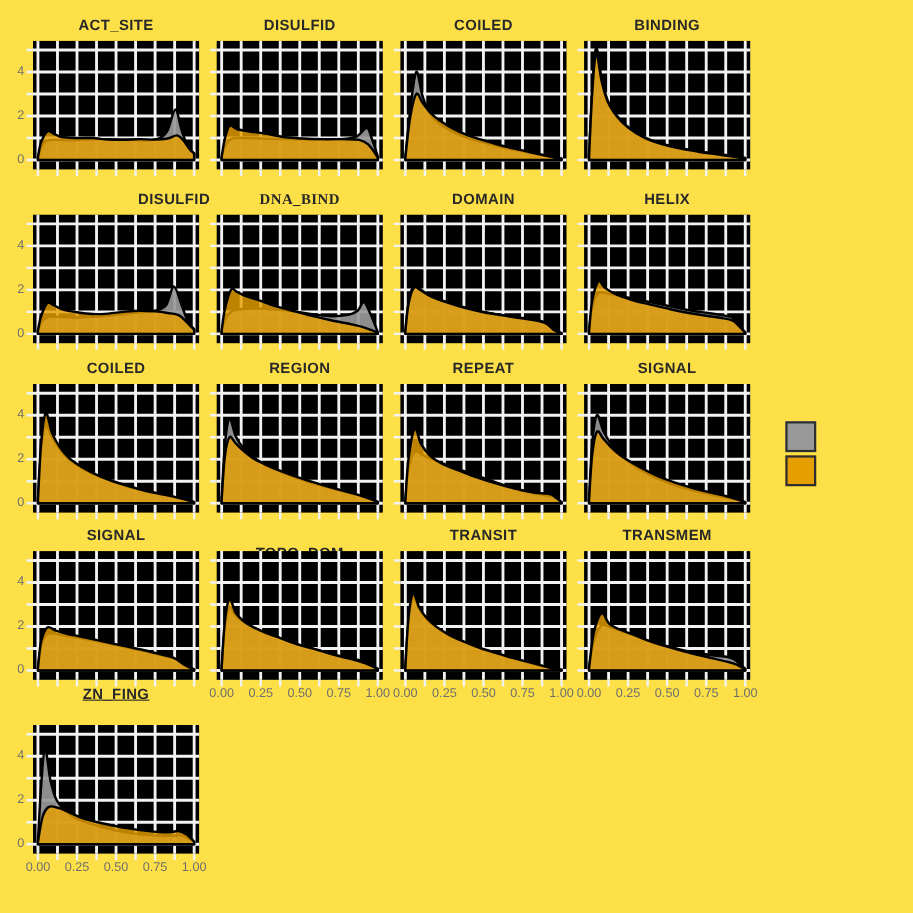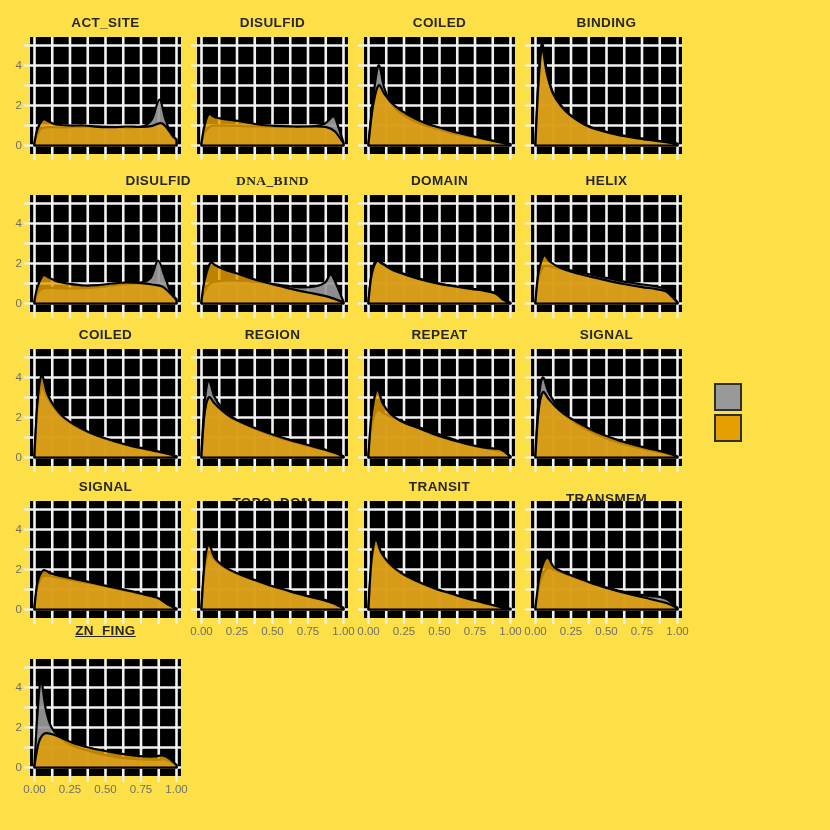--- a/index.html
+++ b/index.html
@@ -648,21 +648,21 @@
         <g clip-path="url(#clip14)">
           <path d="M 4.50 106.10 C 4.97 99.17 6.16 75.10 7.34 64.50 C 8.52 53.90 9.94 44.43 11.60 42.50 C 13.26 40.57 15.15 49.63 17.28 52.90 C 19.41 56.17 21.78 59.33 24.38 62.10 C 26.98 64.87 29.59 67.10 32.90 69.50 C 36.21 71.90 40.00 74.27 44.26 76.50 C 48.52 78.73 53.73 80.90 58.46 82.90 C 63.19 84.90 67.93 86.83 72.66 88.50 C 77.39 90.17 82.13 91.47 86.86 92.90 C 91.59 94.33 96.33 95.77 101.06 97.10 C 105.79 98.43 110.53 99.67 115.26 100.90 C 119.99 102.13 125.44 103.50 129.46 104.50 C 133.48 105.50 136.56 106.33 139.40 106.90 C 142.24 107.47 145.32 107.73 146.50 107.90 L 146.50 108.5 L 4.50 108.5 Z" fill="#999999" fill-opacity="0.92" stroke="#000000" stroke-width="2.2" stroke-linejoin="round"></path>
           <path d="M 4.50 106.10 C 4.97 98.50 6.16 71.77 7.34 60.50 C 8.52 49.23 9.94 40.00 11.60 38.50 C 13.26 37.00 15.15 47.70 17.28 51.50 C 19.41 55.30 21.78 58.40 24.38 61.30 C 26.98 64.20 29.59 66.43 32.90 68.90 C 36.21 71.37 40.00 73.83 44.26 76.10 C 48.52 78.37 53.73 80.50 58.46 82.50 C 63.19 84.50 67.93 86.43 72.66 88.10 C 77.39 89.77 82.13 91.03 86.86 92.50 C 91.59 93.97 96.33 95.57 101.06 96.90 C 105.79 98.23 110.53 99.27 115.26 100.50 C 119.99 101.73 125.44 103.23 129.46 104.30 C 133.48 105.37 136.56 106.30 139.40 106.90 C 142.24 107.50 145.32 107.73 146.50 107.90 L 146.50 108.5 L 4.50 108.5 Z" fill="#E69F00" fill-opacity="0.82" stroke="#000000" stroke-width="2.2" stroke-linejoin="round"></path>
         </g>
       </svg>
       <div class="axis-text x-lab" style="left: 368.5px; top: 625px;">0.00</div>
       <div class="axis-text x-lab" style="left: 404px; top: 625px;">0.25</div>
       <div class="axis-text x-lab" style="left: 439.5px; top: 625px;">0.50</div>
       <div class="axis-text x-lab" style="left: 475px; top: 625px;">0.75</div>
       <div class="axis-text x-lab" style="left: 510.5px; top: 625px;">1.00</div>
-      <div class="facet-title" style="left: 521px; top: 477px; width: 171px; margin-top: 12px;">TRANSMEM</div>
+      <div class="facet-title" style="left: 521px; top: 477px; width: 171px;">TRANSMEM</div>
       <svg viewBox="-7 0 165 126" width="165" height="126" style="left: 524px; top: 501px;">
         <rect x="0" y="0" width="151" height="117" fill="#000000"></rect>
         <line x1="4.5" y1="0" x2="4.5" y2="117" stroke="#F2F2F2" stroke-width="2.6"></line>
         <line x1="22.25" y1="0" x2="22.25" y2="117" stroke="#F2F2F2" stroke-width="2.6"></line>
         <line x1="40" y1="0" x2="40" y2="117" stroke="#F2F2F2" stroke-width="2.6"></line>
         <line x1="57.75" y1="0" x2="57.75" y2="117" stroke="#F2F2F2" stroke-width="2.6"></line>
         <line x1="75.5" y1="0" x2="75.5" y2="117" stroke="#F2F2F2" stroke-width="2.6"></line>
         <line x1="93.25" y1="0" x2="93.25" y2="117" stroke="#F2F2F2" stroke-width="2.6"></line>
         <line x1="111" y1="0" x2="111" y2="117" stroke="#F2F2F2" stroke-width="2.6"></line>
         <line x1="128.75" y1="0" x2="128.75" y2="117" stroke="#F2F2F2" stroke-width="2.6"></line>

